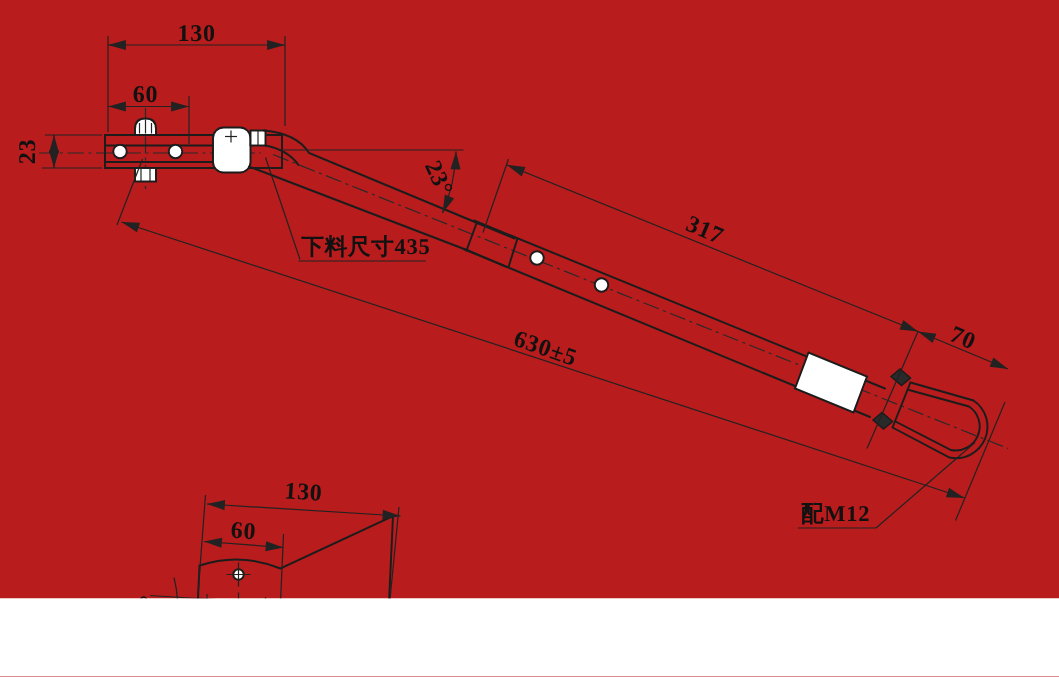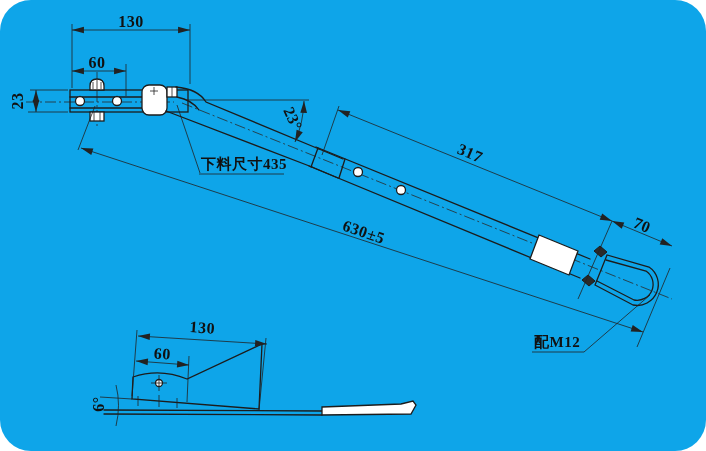--- a/index.html
+++ b/index.html
@@ -1,17 +1,17 @@
 <!DOCTYPE html>
 <html><head>
 <meta charset="utf-8">
 <style>
   html,body{margin:0;padding:0;background:#ffffff;}
-  .stage{position:relative;width:706px;height:451px;background:#0ea5e9;overflow:hidden;
-         font-family:"Liberation Serif", serif;border-radius:31px;}
+  .stage{position:relative;width:706px;height:399px;background:#b91c1c;overflow:hidden;
+         font-family:"Liberation Serif", serif;}
   svg{display:block}
   .part{stroke:#1c1c1c;stroke-width:1.3;fill:none;stroke-linecap:round;}
   .partf{stroke:#1c1c1c;stroke-width:1.3;fill:#ffffff;}
   .dark{stroke:#1c1c1c;stroke-width:1;fill:#2a2a2a;}
   .dim{stroke:#222;stroke-width:0.8;fill:none;}
   .ext{stroke:#222;stroke-width:0.8;fill:none;}
   .cl{stroke:#2a2a2a;stroke-width:0.8;fill:none;stroke-dasharray:11 3 2 3;}
   .thin{stroke:#222;stroke-width:0.8;fill:none;}
   text{fill:#111;font-family:"Liberation Serif", serif;font-weight:bold;}
   .dimtxt{font-size:16px;letter-spacing:0.5px;}

